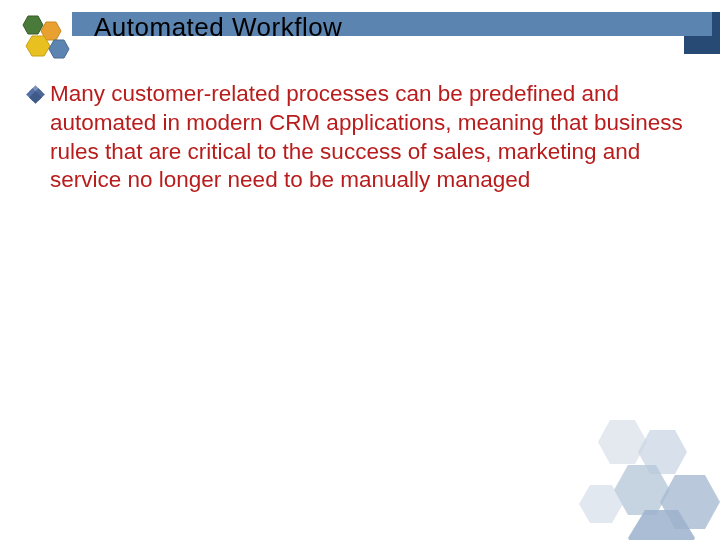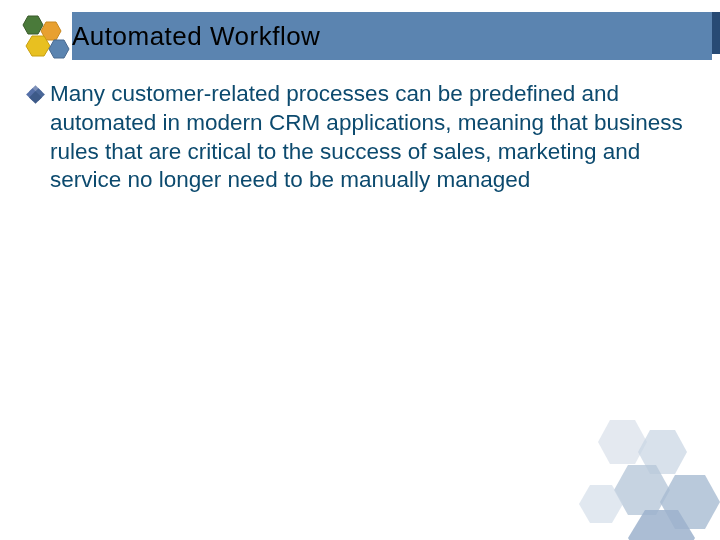--- a/index.html
+++ b/index.html
@@ -9,24 +9,24 @@
     background: #ffffff;
     font-family: Verdana, Geneva, sans-serif;
     position: relative;
     overflow: hidden;
   }
   .title-bar {
     position: absolute;
     top: 12px;
     left: 72px;
     right: 8px;
-    height: 48px;
+    height: 24px;
     background: #5b84b0;
     display: flex;
-    align-items: center;
+    padding-left: 22px;
   }
   .title-bar-accent {
     position: absolute;
     top: 12px;
     right: 0;
     width: 36px;
     height: 42px;
     background: #274a74;
   }
   .title-text {
@@ -65,21 +65,21 @@
     position: absolute;
     width: 9px;
     height: 9px;
     transform: rotate(45deg);
   }
   .d1 { top: 0; left: 3px; background: #7d90b8; }
   .d2 { top: 3px; left: 0; background: #5570a8; }
   .d3 { top: 3px; left: 6px; background: #4a6798; }
   .d4 { top: 6px; left: 3px; background: #3d5a88; }
   .bullet-text {
-    color: #0c4a6e;
+    color: #b91c1c;
     font-size: 22.5px;
     line-height: 1.28;
   }
   .hex-footer {
     position: absolute;
     bottom: -20px;
     right: -10px;
     width: 180px;
     height: 150px;
   }

